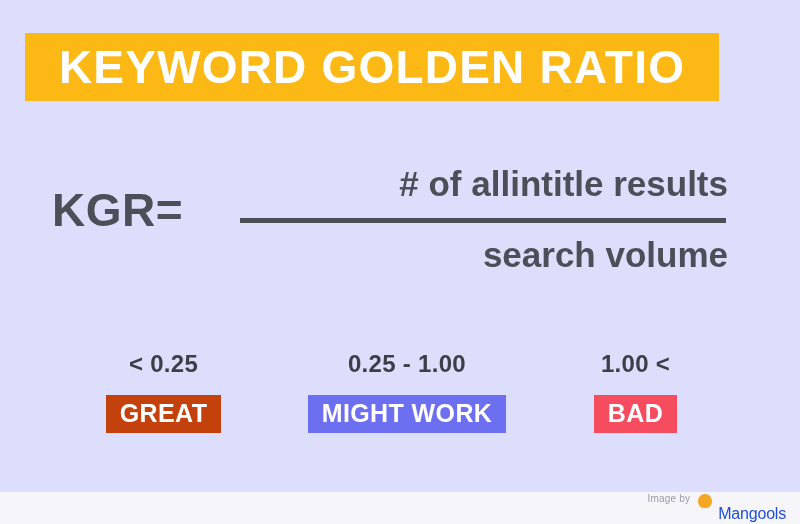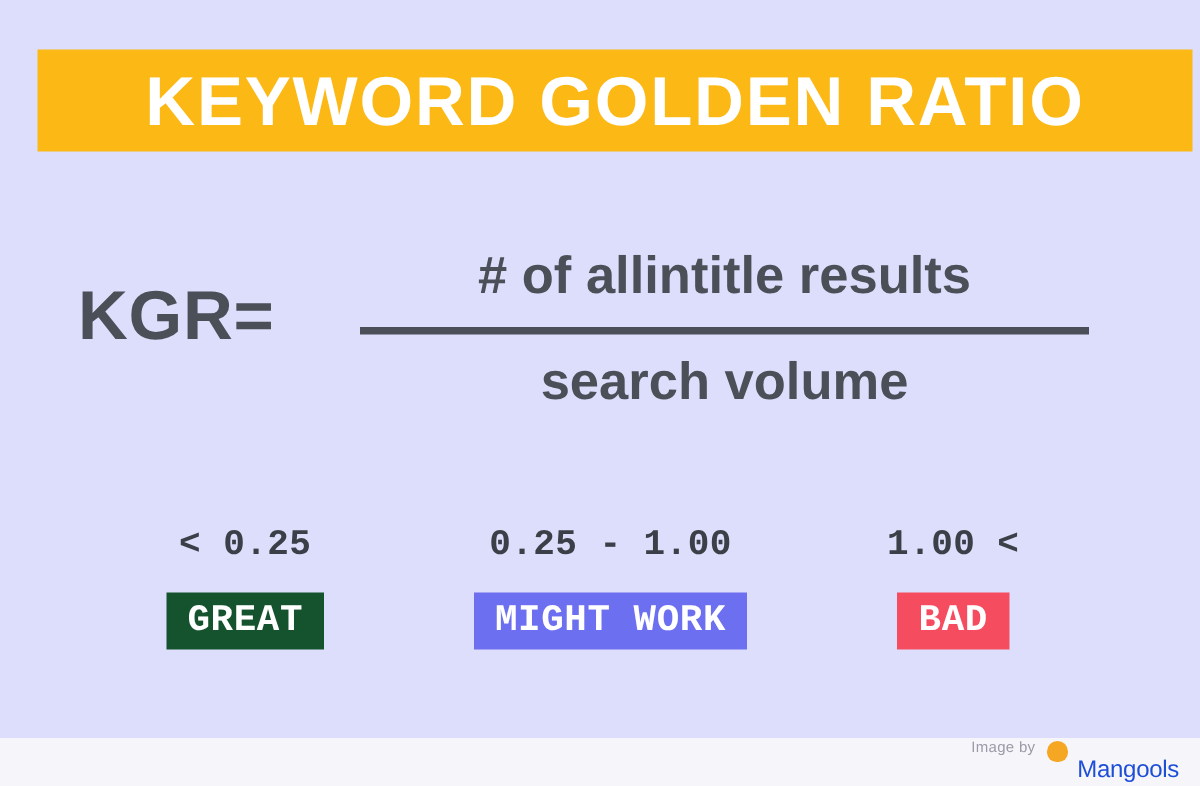--- a/index.html
+++ b/index.html
@@ -26,21 +26,21 @@
     width: 800px;
     height: 492px;
     background: #dcdefb;
   }
 
   
   #title-banner {
     position: absolute;
     left: 25px;
     top: 33px;
-    width: 770px;
+    width: 694px;
     height: 68px;
     background: #fcb815;
     display: flex;
     align-items: center;
     justify-content: center;
   }
   #title-text {
     color: #ffffff;
     font-size: 46px;
     font-weight: bold;
@@ -72,21 +72,21 @@
   #fraction {
     position: absolute;
     left: 238px;
     top: 0px;
     width: 490px;
     height: 140px;
   }
   #numerator,
   #denominator {
     width: 100%;
-    text-align: center;
+    text-align: right;
     font-size: 35px;
     font-weight: bold;
     color: #4b5058;
     line-height: 1;
     white-space: nowrap;
   }
   #numerator {
     position: absolute;
     top: 13px;
   }
@@ -103,21 +103,20 @@
     top: 84px;
   }
 
   
   #ratings {
     position: absolute;
     left: 0;
     top: 352px;
     width: 800px;
     height: 92px;
-    font-family: Liberation Mono, monospace;
   }
   .rating-col {
     position: absolute;
     top: 0;
     display: flex;
     flex-direction: column;
     align-items: center;
   }
   .rating-range {
     font-size: 24px;
@@ -202,21 +201,21 @@
         <div id="numerator"># of allintitle results</div>
         <div id="fraction-bar"></div>
         <div id="denominator">search volume</div>
       </div>
     </div>
 
     <div id="ratings">
 
       <div class="rating-col" id="rating-col-0">
         <div class="rating-range">&lt; 0.25</div>
-        <div class="rating-badge" id="badge-0" style="background: #14532d;">GREAT</div>
+        <div class="rating-badge" id="badge-0" style="background: #c2410c;">GREAT</div>
       </div>
 
       <div class="rating-col" id="rating-col-1">
         <div class="rating-range">0.25 - 1.00</div>
         <div class="rating-badge" id="badge-1" style="background: rgb(108, 111, 240);">MIGHT WORK</div>
       </div>
 
       <div class="rating-col" id="rating-col-2">
         <div class="rating-range">1.00 &lt;</div>
         <div class="rating-badge" id="badge-2" style="background: rgb(245, 76, 95);">BAD</div>

